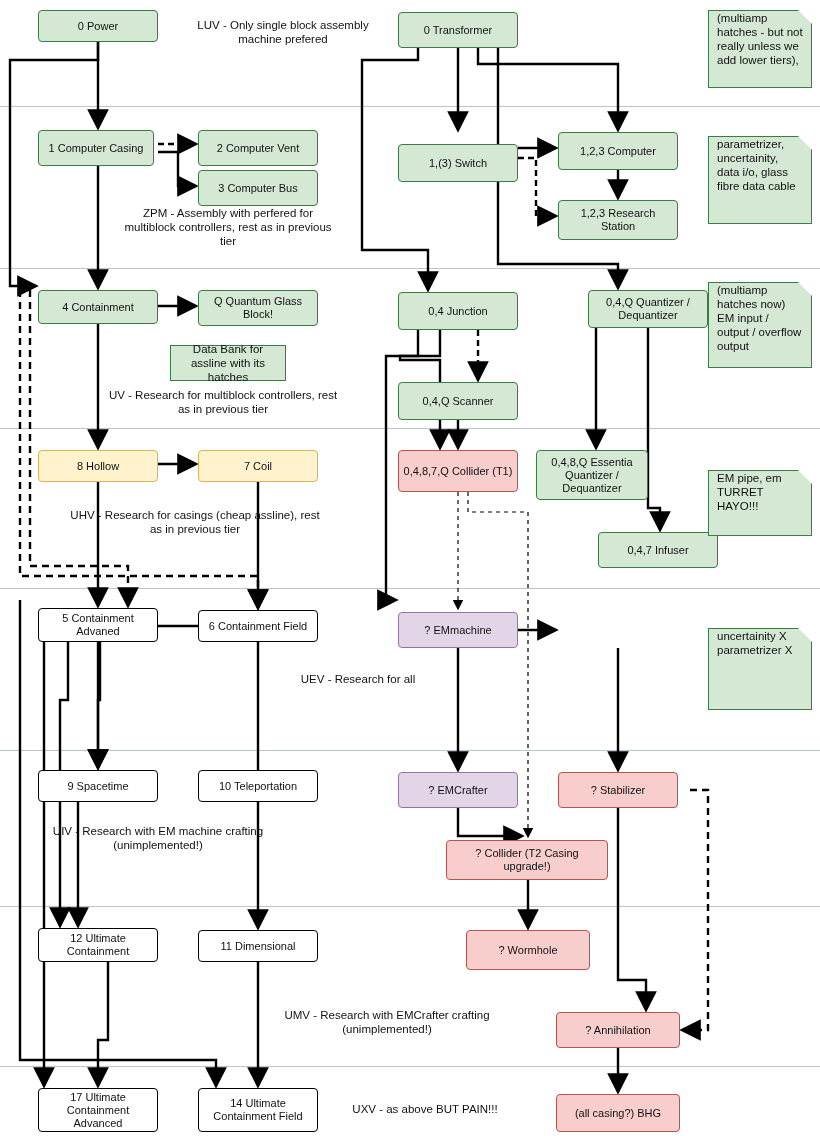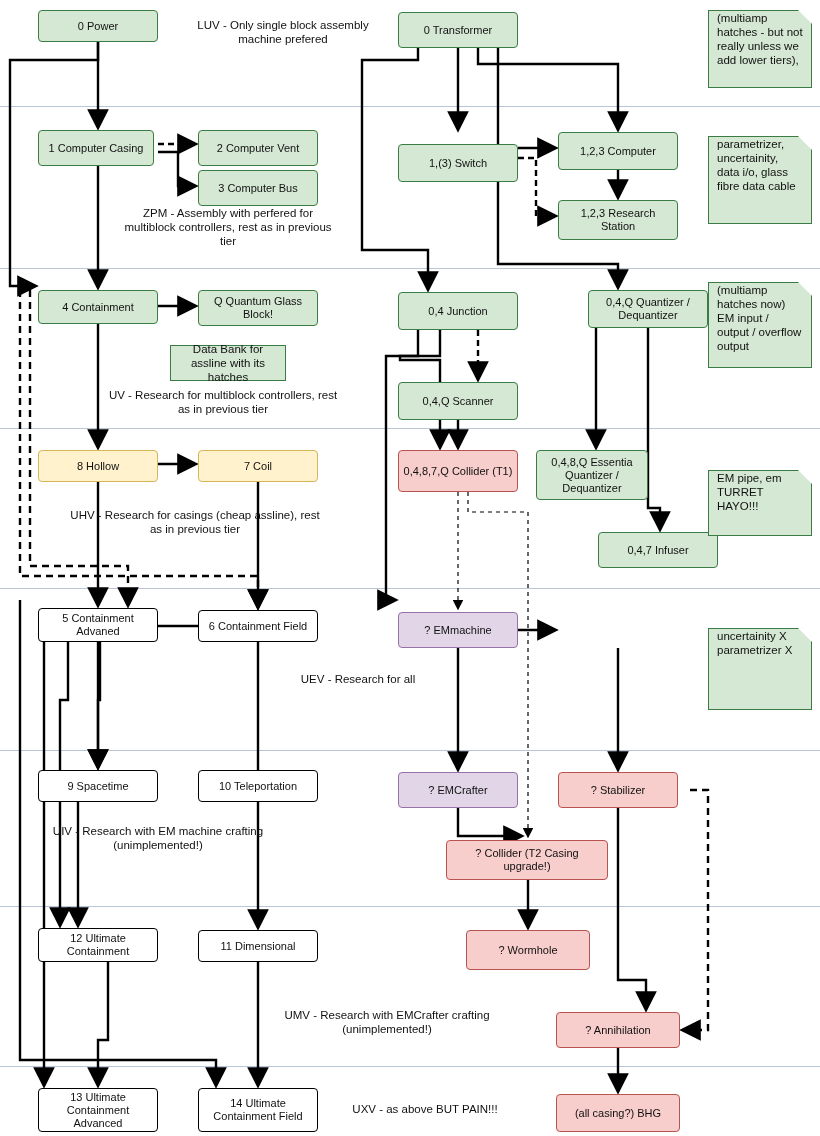--- a/index.html
+++ b/index.html
@@ -175,21 +175,21 @@
   <div class="node purple" style="left:398px;top:612px;width:120px;height:36px">? EMmachine</div>
   <div class="node white" style="left:38px;top:770px;width:120px;height:32px">9 Spacetime</div>
   <div class="node white" style="left:198px;top:770px;width:120px;height:32px">10 Teleportation</div>
   <div class="node purple" style="left:398px;top:772px;width:120px;height:36px">? EMCrafter</div>
   <div class="node red" style="left:558px;top:772px;width:120px;height:36px">? Stabilizer</div>
   <div class="node red" style="left:446px;top:840px;width:162px;height:40px">? Collider (T2 Casing upgrade!)</div>
   <div class="node white" style="left:38px;top:928px;width:120px;height:34px">12 Ultimate Containment</div>
   <div class="node white" style="left:198px;top:930px;width:120px;height:32px">11 Dimensional</div>
   <div class="node red" style="left:466px;top:930px;width:124px;height:40px">? Wormhole</div>
   <div class="node red" style="left:556px;top:1012px;width:124px;height:36px">? Annihilation</div>
-  <div class="node white" style="left:38px;top:1088px;width:120px;height:44px">13 Ultimate Containment Advanced</div>
+  <div class="node white" style="left:38px;top:1088px;width:120px;height:44px">17 Ultimate Containment Advanced</div>
   <div class="node white" style="left:198px;top:1088px;width:120px;height:44px">14 Ultimate Containment Field</div>
   <div class="node red" style="left:556px;top:1094px;width:124px;height:38px">(all casing?) BHG</div>
 
   <div class="note folded" style="left:708px;top:10px;width:104px;height:78px">(multiamp hatches - but not really unless we add lower tiers),</div>
   <div class="note folded" style="left:708px;top:136px;width:104px;height:88px">parametrizer, uncertainity, data i/o, glass fibre data cable</div>
   <div class="note folded" style="left:708px;top:282px;width:104px;height:86px">(multiamp hatches now) EM input / output / overflow output</div>
   <div class="note folded" style="left:708px;top:470px;width:104px;height:66px">EM pipe, em TURRET HAYO!!!</div>
   <div class="note folded" style="left:708px;top:628px;width:104px;height:82px">uncertainity X parametrizer X</div>
   <div class="note plain" style="left:170px;top:345px;width:116px;height:36px">Data Bank for assline with its hatches</div>
 

